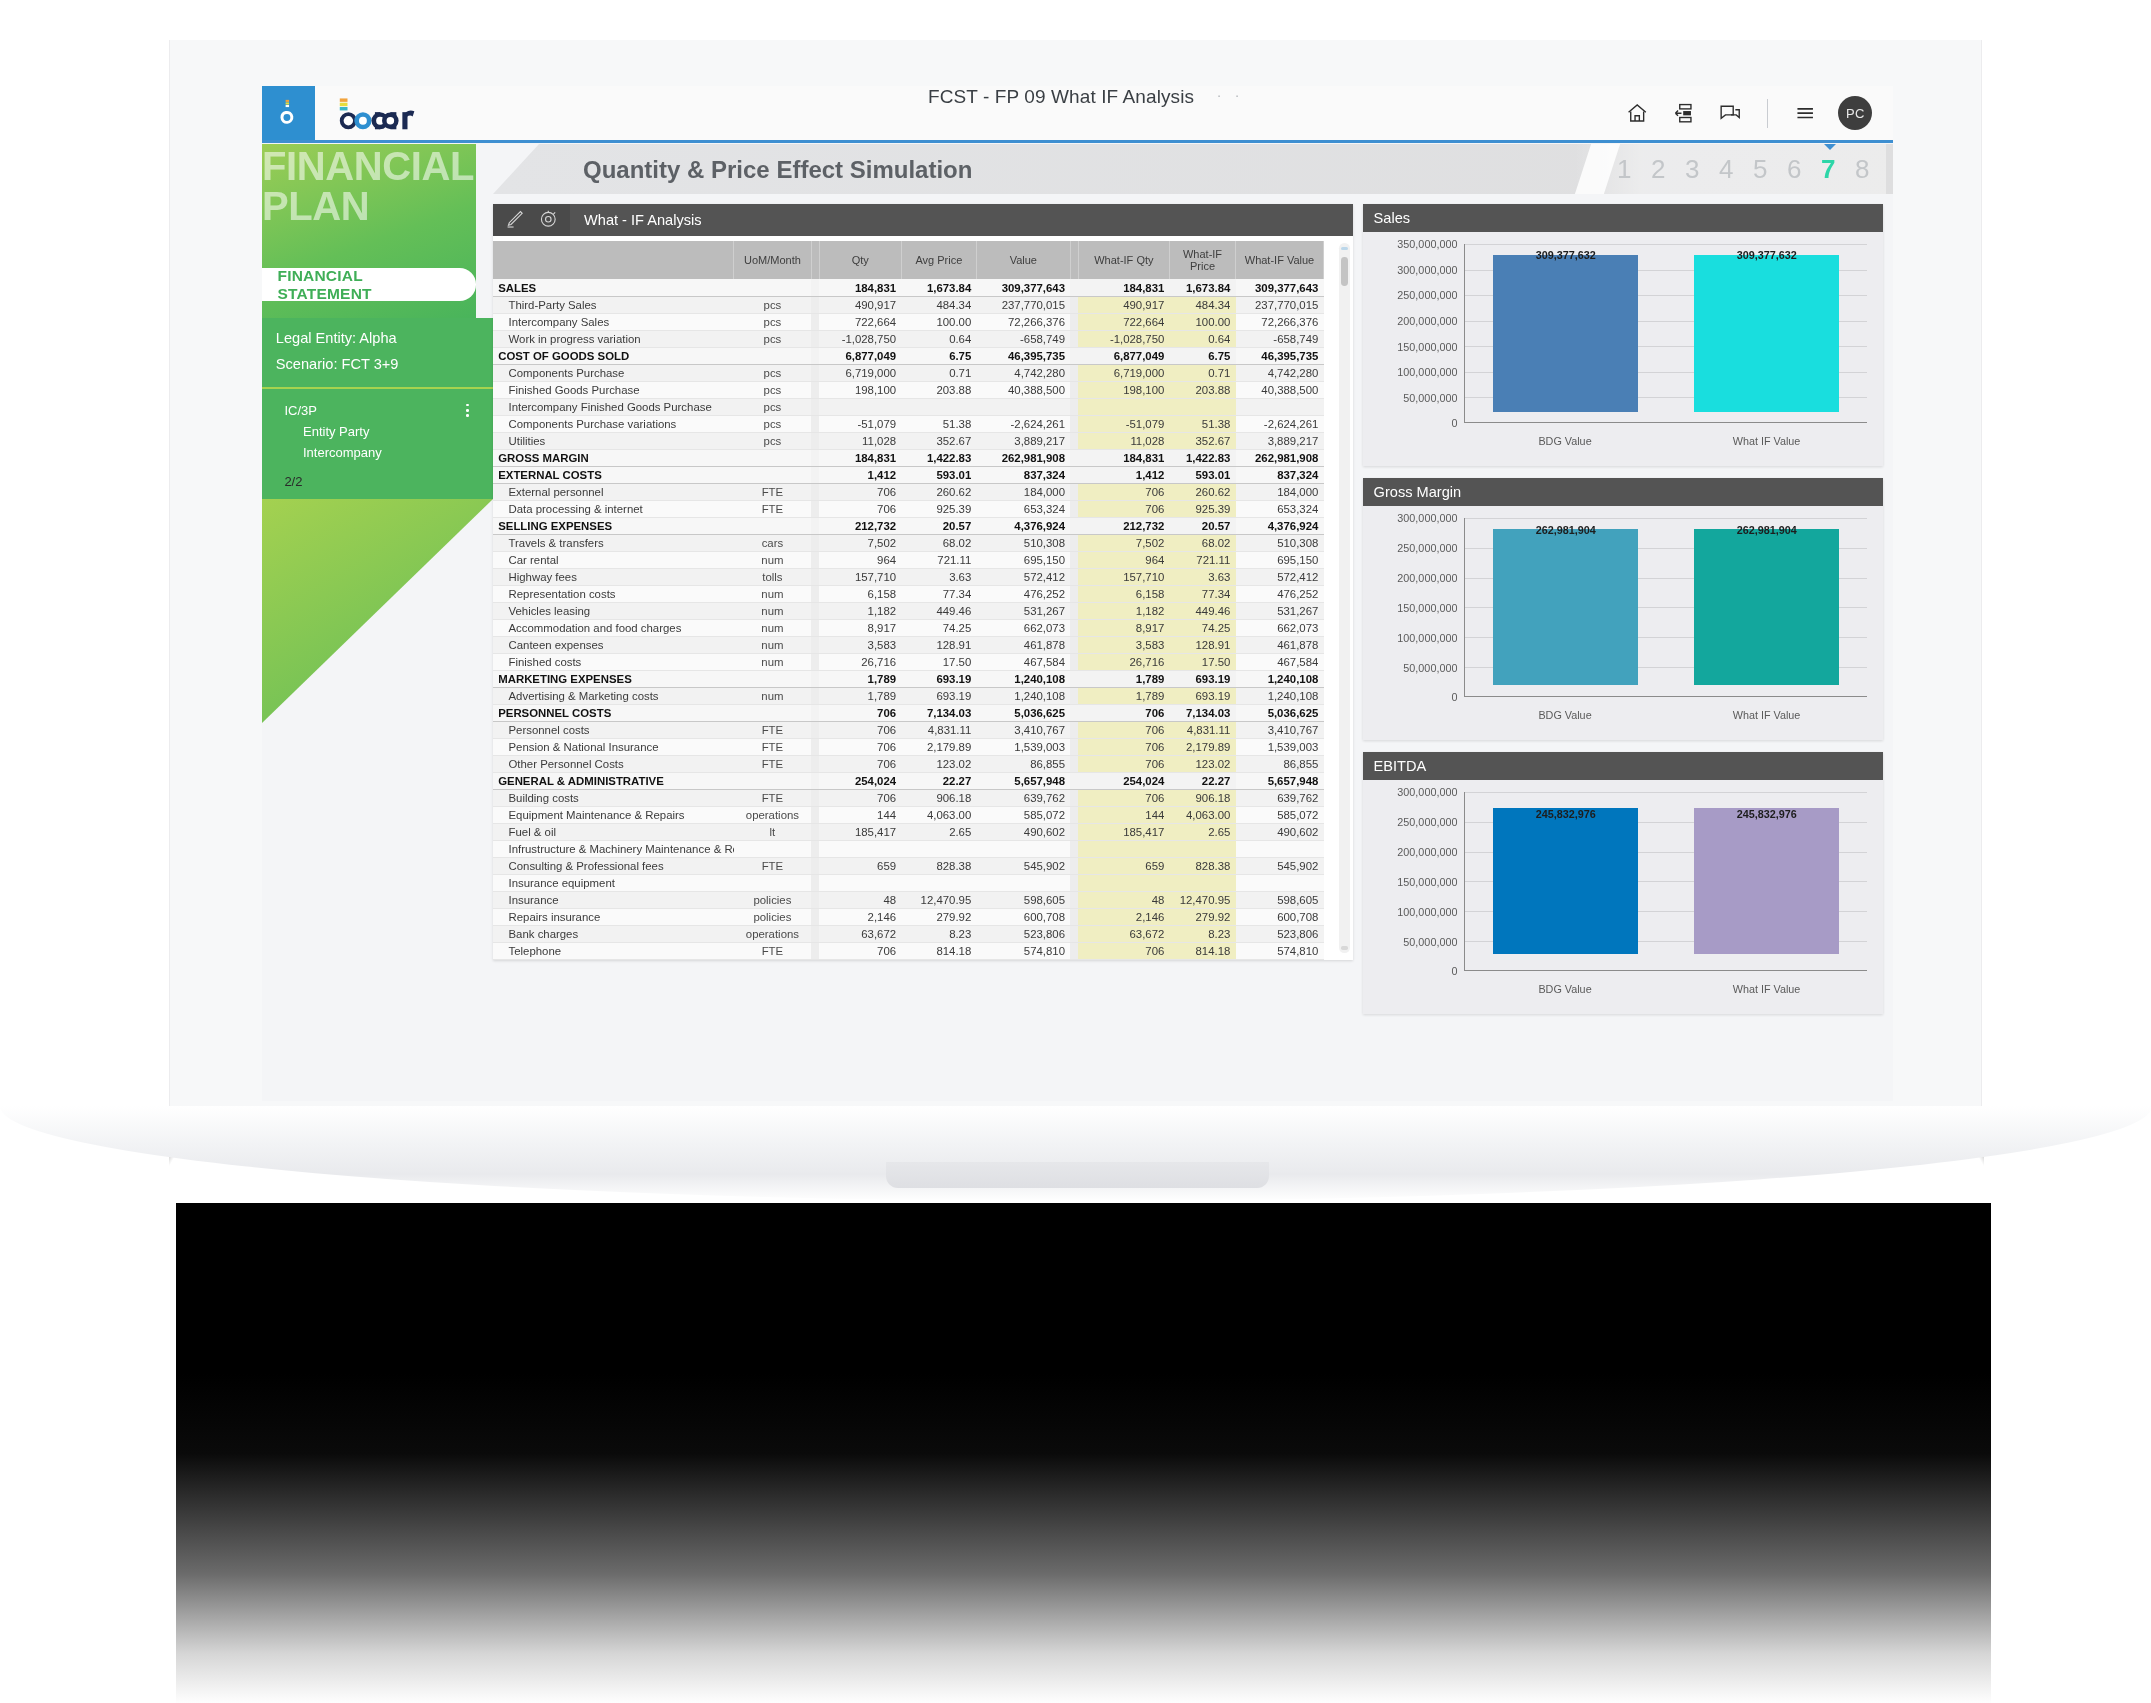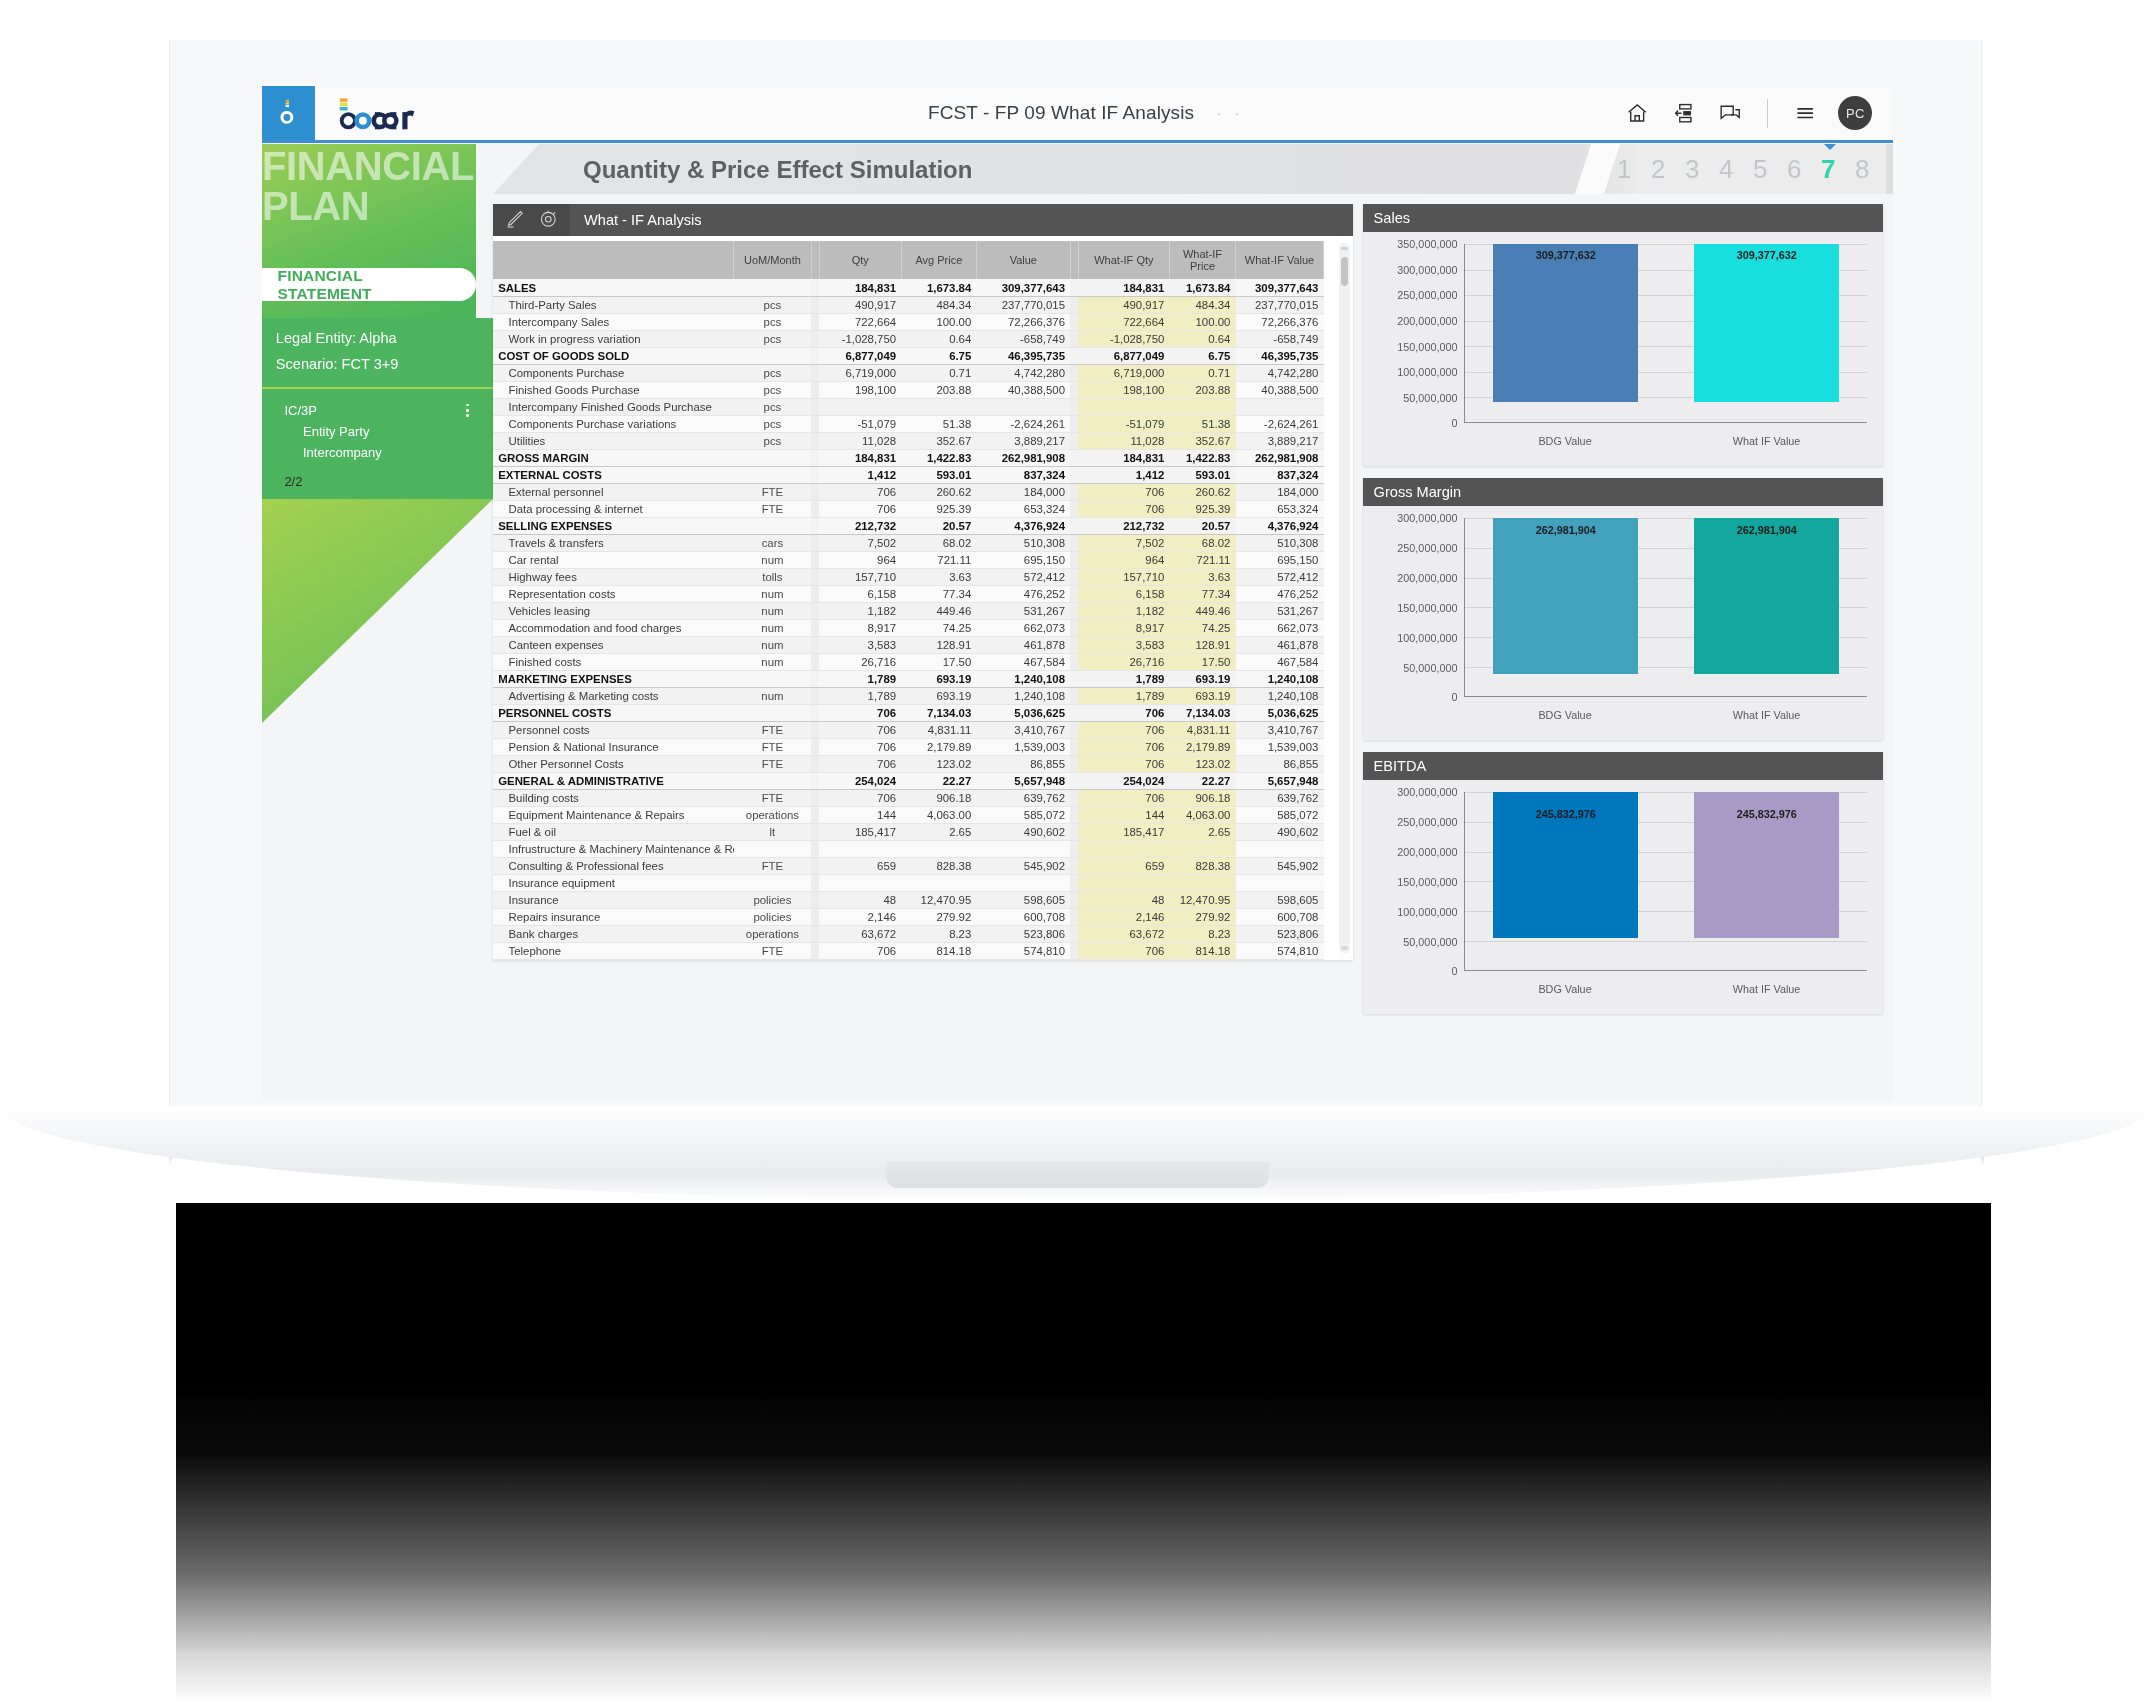--- a/index.html
+++ b/index.html
@@ -65,21 +65,21 @@
     display: flex; align-items: center; justify-content: center;
   }
   .logo-b-glyph { position: relative; width: 22.4px; height: 27.5px; }
   .logo-b-glyph svg { display:block; }
   .brand-wordmark {
     margin-left: 22.4px; position: relative; height: 36px; width: 129px;
   }
   .brand-wordmark svg { display:block; }
   .topbar-title {
     position: absolute; left: 0; right: 0; top: 0; height: 54px;
-    display:flex; align-items:center; justify-content:center;
+    display:flex; justify-content:center;
     font-size: 19px; color: #3a3f44; letter-spacing: 0.1px;
     pointer-events: none;
     margin-left: 17px;
   }
   .topbar-title-dots {
     margin-left: 22.4px; letter-spacing: 4.3px; color: #b9bcc0; font-size: 15.5px;
   }
   .topbar-right {
     position: absolute; right: 20.6px; top: 0; height: 54px;
     display:flex; align-items:center; gap: 20.6px;
@@ -239,21 +239,21 @@
   .ylab {
     position:absolute; right:6.9px; transform: translateY(-50%);
     font-size: 10.8px; color:#5a5a5a; white-space:nowrap;
   }
   .plot-area {
     position:absolute; left:89px; right:3.4px; top:0; height: calc(100% - 36px);
     border-left: 1.7px solid #8b8b8b; border-bottom: 1.7px solid #8b8b8b;
   }
   .gridline { position:absolute; left:0; right:0; height:0.9px; background:#d3d3d6; }
   .bars { position:absolute; inset:0; display:flex; justify-content: space-around; align-items:flex-end; }
-  .barslot { position:relative; width: 36%; height:100%; display:flex; align-items:flex-start; justify-content:center; }
+  .barslot { position:relative; width: 36%; height:100%; display:flex; align-items:center; justify-content:center; }
   .bar { width:100%; }
   .barlabel {
     position:absolute; left:0; right:0; text-align:center;
     font-size:10.8px; color:#1d1d1d; font-weight:700;
   }
   .xaxis-labels {
     position:absolute; left:89px; right:3.4px; bottom: 5.2px; height: 26px;
     display:flex; justify-content: space-around; align-items:center;margin-top:28px;
   }
   .xlab { width:36%; text-align:center; font-size:10.8px; color:#5a5a5a; }

